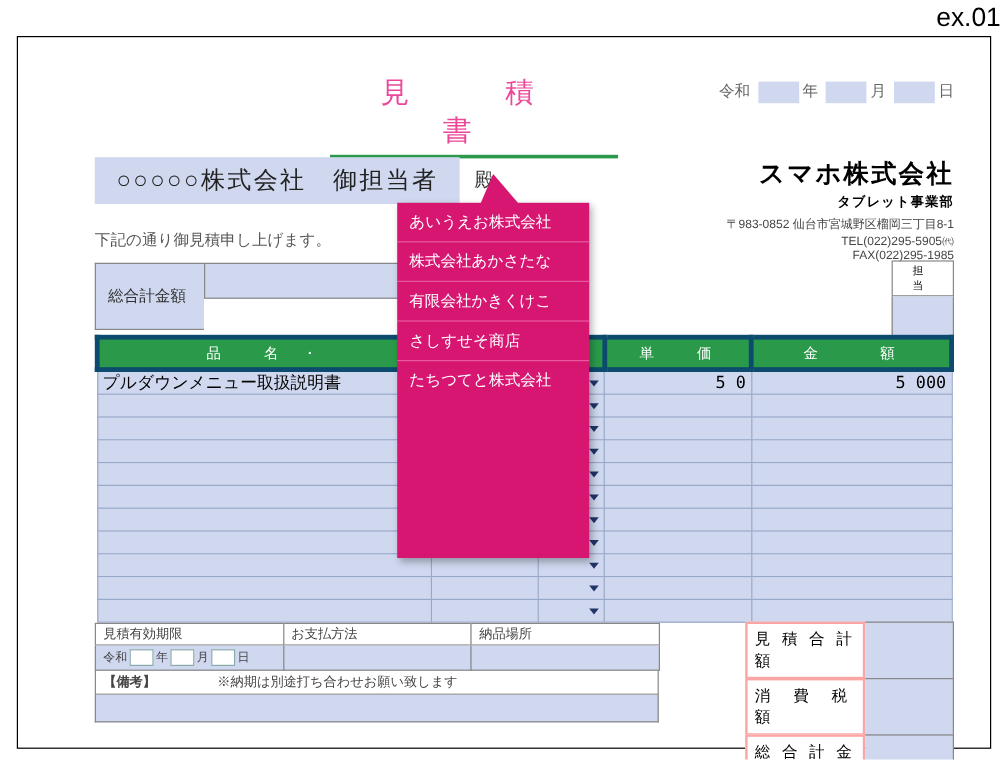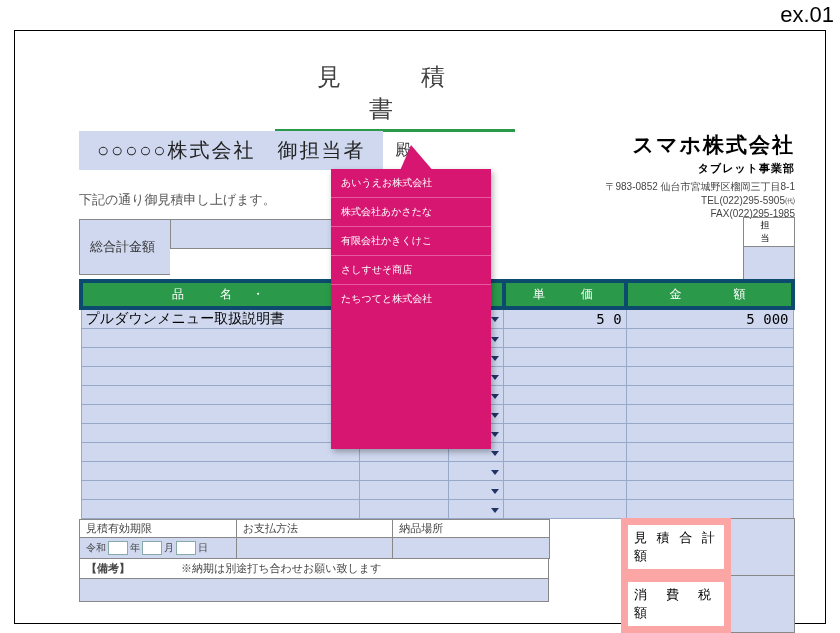--- a/index.html
+++ b/index.html
@@ -2,21 +2,21 @@
 <html><head>
 <meta charset="utf-8">
 <style>
   body { margin: 0; font-family: "Hiragino Kaku Gothic Pro", "Meiryo", sans-serif; background: #fff; }
   .page { width: 840px; height: 633px; position: relative; box-sizing: border-box; }
   .exlabel { position: absolute; top: 2px; right: 6px; font-size: 22px; }
   .framebox { position: absolute; left: 14px; top: 30px; width: 810px; height: 592px; border: 1px solid #000; background: #fff; }
   .doc { position: relative; width: 100%; height: 100%; }
 
   
-  .title { position: absolute; left: 260px; top: 30px; width: 240px; text-align: center; font-size: 24px; letter-spacing: 28px; color: #404040; border-bottom: 3px solid #2a9a4a; padding-bottom: 4px; }
+  .title { position: absolute; left: 260px; top: 30px; width: 240px; text-align: center; font-size: 24px; letter-spacing: 28px; color: #ec4899; border-bottom: 3px solid #2a9a4a; padding-bottom: 4px; }
 
   
   .datebox { position: absolute; right: 30px; top: 36px; font-size: 13px; color: #666; }
   .datebox .slot { display: inline-block; background: #cfd8ef; width: 34px; height: 18px; margin: 0 3px; vertical-align: middle; }
 
   
   .customer-row { position: absolute; left: 64px; top: 100px; display: flex; align-items: center; }
   .customer-field { background: #cfd8ef; font-size: 20px; padding: 6px 18px; color: #222; letter-spacing: 2px; }
   .dono { font-size: 16px; margin-left: 12px; color: #333; }
 
@@ -59,40 +59,46 @@
   .footer-left .hd { border: 1px solid #888; padding: 1px 6px; background: #fff; margin-right: -1px; flex: 1; }
   .footer-left .rowval { display: flex; }
   .footer-left .rowval .cell { border: 1px solid #888; border-top:none; height: 18px; background:#cfd8ef; padding: 1px 6px; margin-right:-1px; flex:1; display:flex; align-items:center; gap:2px; }
   .footer-left .rowval .cell .tiny{ font-size:10px; }
   .footer-left .rowval .cell .mini { background:#fff; width:18px; height:12px; display:inline-block; border:1px solid #8aa; }
   .footer-left .remarkhead { border:1px solid #888; border-top:none; padding: 2px 6px; font-size:11px; font-weight:bold; }
   .footer-left .remarkval { border:1px solid #888; border-top:none; padding: 2px 6px; font-size:12px; background:#cfd8ef; height:18px; }
 
   .totals { position: absolute; right: 30px; top: 488px; width: 174px; font-size: 13px; }
   .totals .trow { display: flex; }
-  .totals .tlabel { border: 7px solid #fca5a5; padding: 4px 6px; width: 84px; letter-spacing: 3px; background:#fff; margin-top:-1px; }
+  .totals .tlabel { border: 2px solid #fca5a5; padding: 4px 6px; width: 84px; letter-spacing: 3px; background:#fff; margin-top:-1px; }
   .totals .tval { border: 1px solid #888; border-left: none; flex: 1; background:#cfd8ef; margin-top:-1px; }
 
   
   .dropdown { position: absolute; left: 316px; top: 138px; width: 160px; background: #d61671; box-shadow: 2px 3px 6px rgba(0,0,0,.3); z-index: 50; }
   .dropdown .pointer { position: absolute; top: -24px; left: 68px; width: 0; height: 0; border-left: 12px solid transparent; border-right: 24px solid transparent; border-bottom: 28px solid #d61671; }
-  .dropdown .opt { color: #fff; font-size: 10px; padding: 7px 10px; border-bottom: 1px solid #e85aa0; cursor: pointer; }
+  .dropdown .opt { color: #fff; font-size: 13px; padding: 7px 10px; border-bottom: 1px solid #e85aa0; cursor: pointer; }
   .dropdown .opt:last-child { border-bottom: none; height: 150px; }
 
 </style>
 </head>
 <body>
 
 <div class="page">
   <div class="exlabel">ex.01</div>
   <div class="framebox">
     <div class="doc">
 
       <div class="title">見　積　書</div>
 
+      <div class="datebox">
+        <span>令和</span>
+        <span class="slot"></span><span>年</span>
+        <span class="slot"></span><span>月</span>
+        <span class="slot"></span><span>日</span>
+      </div>
 
       <div class="customer-row">
         <div class="customer-field">○○○○○株式会社　御担当者</div>
         <div class="dono">殿</div>
       </div>
 
       <div class="intro">下記の通り御見積申し上げます。</div>
 
       <div class="gtotal-row">
         <div class="gtotal-label">総合計金額</div>

